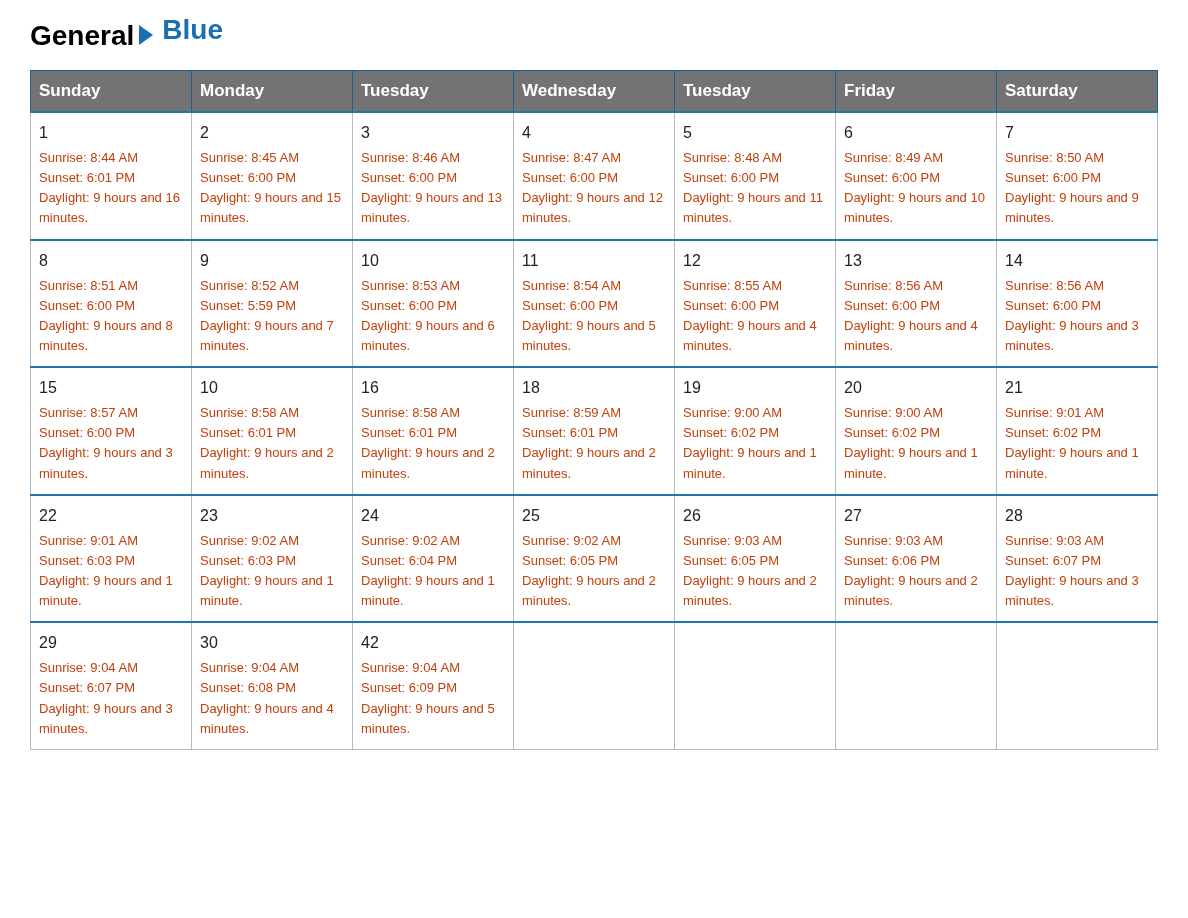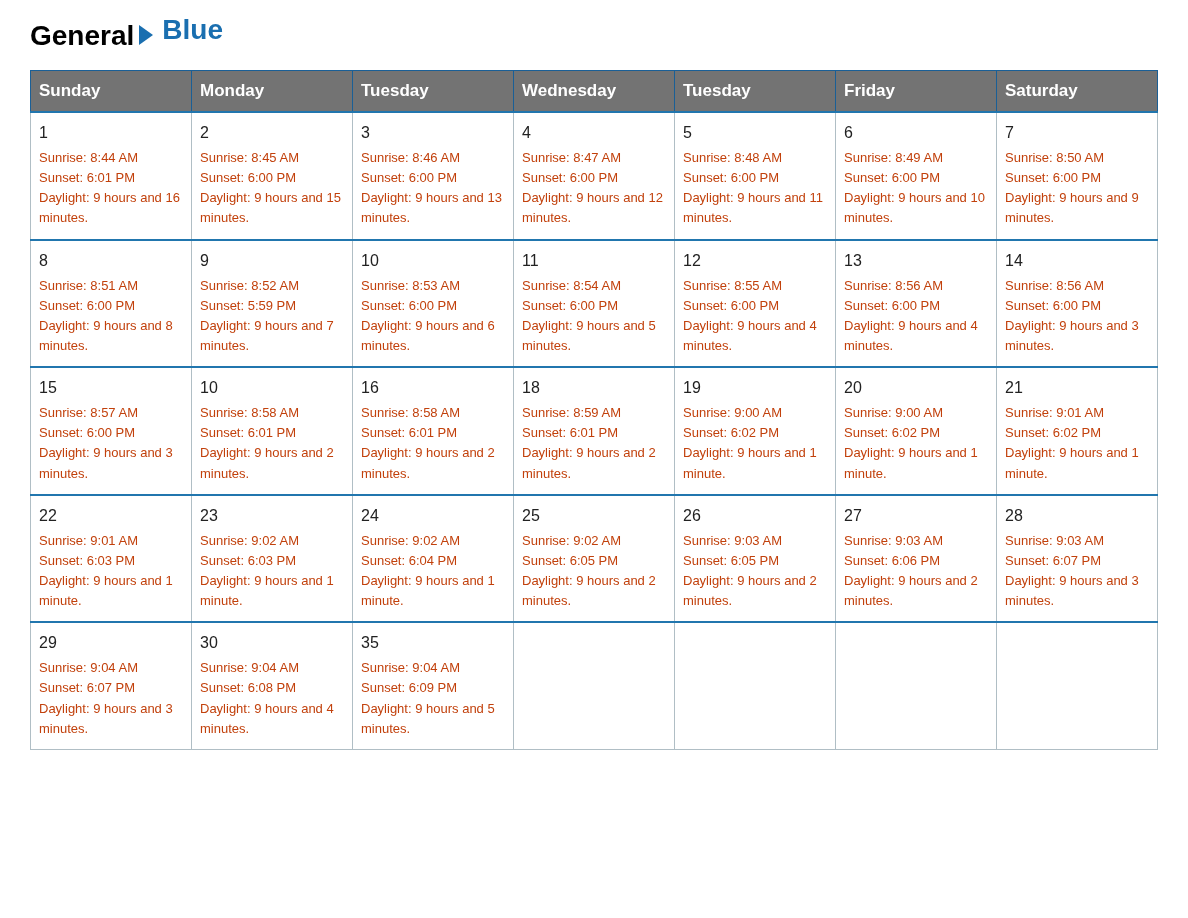--- a/index.html
+++ b/index.html
@@ -254,21 +254,21 @@
       <tr>
         <td>
           <span class="day-num">29</span>
           <div class="day-info">Sunrise: 9:04 AM<br>Sunset: 6:07 PM<br>Daylight: 9 hours and 3 minutes.</div>
         </td>
         <td>
           <span class="day-num">30</span>
           <div class="day-info">Sunrise: 9:04 AM<br>Sunset: 6:08 PM<br>Daylight: 9 hours and 4 minutes.</div>
         </td>
         <td>
-          <span class="day-num">35</span>
+          <span class="day-num">42</span>
           <div class="day-info">Sunrise: 9:04 AM<br>Sunset: 6:09 PM<br>Daylight: 9 hours and 5 minutes.</div>
         </td>
         <td class="empty"></td>
         <td class="empty"></td>
         <td class="empty"></td>
         <td class="empty"></td>
       </tr>
     </tbody>
 </table>
 

